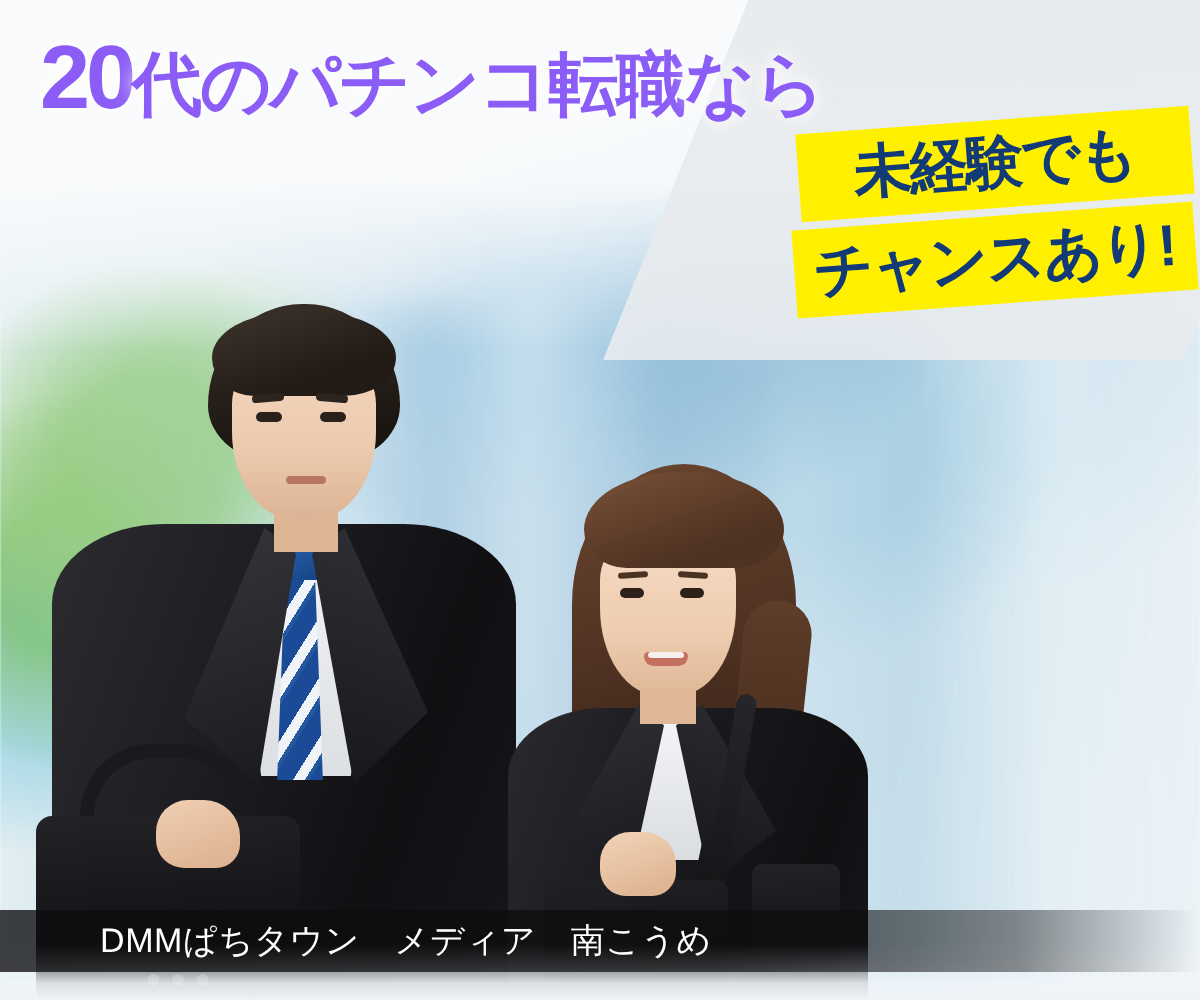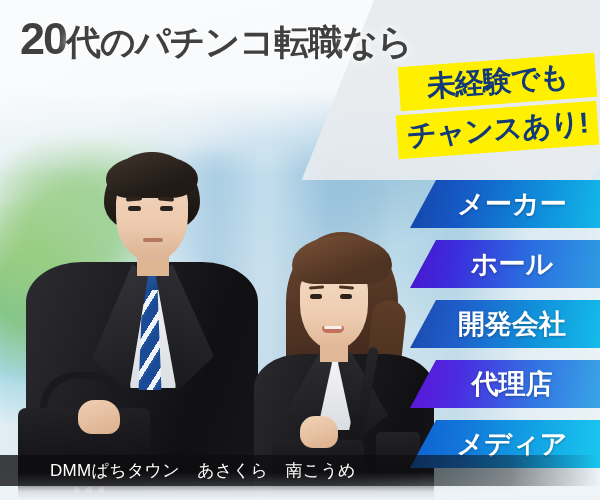--- a/index.html
+++ b/index.html
@@ -204,21 +204,21 @@
     background:linear-gradient(175deg,#212125 0%,#121215 70%);border-radius:6px;
   }
   .f-rbag{
     position:absolute;left:376px;top:282px;width:44px;height:72px;
     background:linear-gradient(175deg,#232327 0%,#101013 70%);border-radius:5px;
   }
 
   
   .headline{
     position:absolute;left:20px;top:16px;z-index:14;
-    font-size:40px;font-weight:700;color:#404040;letter-spacing:-1px;
+    font-size:40px;font-weight:700;color:#8b5cf6;letter-spacing:-1px;
     white-space:nowrap;line-height:1;
     text-shadow:0 0 7px rgba(255,255,255,.95),0 0 14px rgba(255,255,255,.85);
   }
   .headline .num{font-size:45px;letter-spacing:-2px;}
   .headline .sm{font-size:35px;}
 
   .logo{
     position:absolute;left:18px;top:70px;z-index:14;
     font-size:57px;font-weight:700;font-style:italic;
     letter-spacing:-1.5px;line-height:1;white-space:nowrap;
@@ -345,35 +345,18 @@
   </div>
 
 
   <div class="badge badge-1">
     <span>未経験でも</span>
   </div>
   <div class="badge badge-2">
     <span>チャンスあり!</span>
   </div>
 
-  <div class="cats">
-    <div class="cat cat-1">
-      <span class="cat-label">メーカー</span>
-    </div>
-    <div class="cat cat-2">
-      <span class="cat-label">ホール</span>
-    </div>
-    <div class="cat cat-3">
-      <span class="cat-label">開発会社</span>
-    </div>
-    <div class="cat cat-4">
-      <span class="cat-label">代理店</span>
-    </div>
-    <div class="cat cat-5">
-      <span class="cat-label">メディア</span>
-    </div>
-  </div>
 
   <div class="credit">
-    <span class="credit-text">DMMぱちタウン　あさくら　南こうめ</span>
+    <span class="credit-text">DMMぱちタウン　メディア　南こうめ</span>
   </div>
 
 </div>
 
 </body></html>

